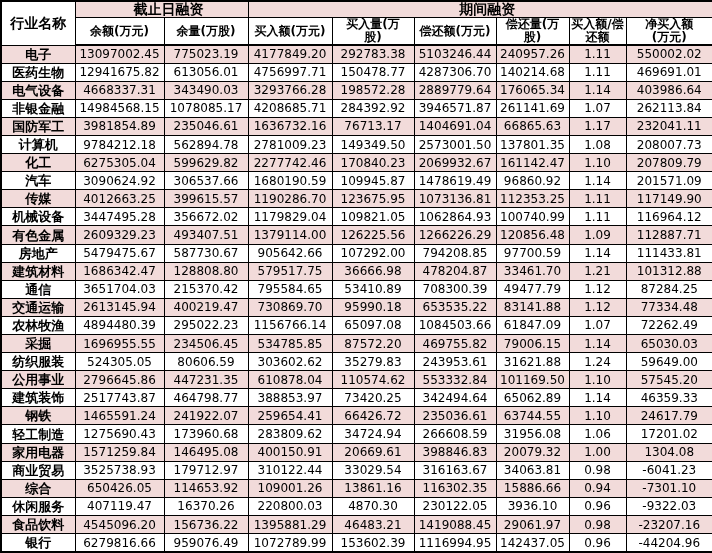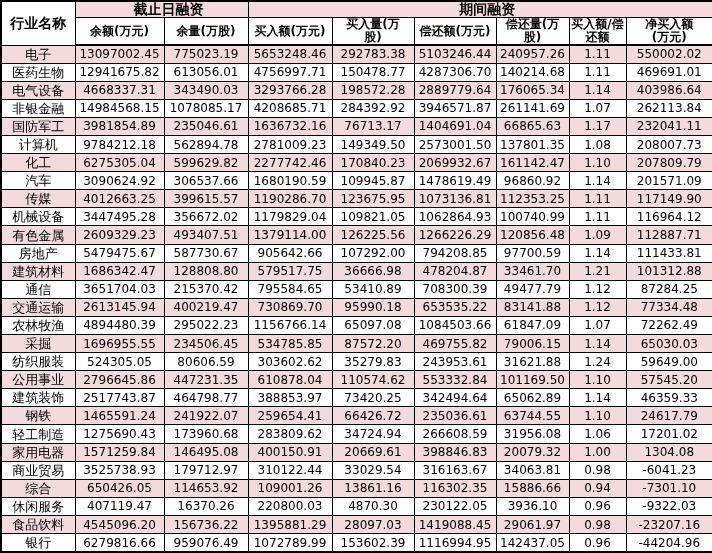--- a/index.html
+++ b/index.html
@@ -48,21 +48,21 @@
   thead tr.h1 { height: 14px; }
   thead tr.h2 { height: 26px; padding-left: 40px; }
   thead tr.h2 th { border-bottom: 2px solid var(--border); }
   tbody tr { height: 18px; }
   tbody td {
     font-size: 12px;
     white-space: nowrap;
     line-height: 1;
   }
   tbody td.industry {
-    font-weight: normal;
+    font-weight: bold;
     font-size: 13px;
   }
   tr.stripe-pink td { background: var(--pink); }
   tr.stripe-white td { background: var(--white); }
 </style>
 </head>
 <body>
 
 <table class="data-table">
   <colgroup>
@@ -95,21 +95,21 @@
 还额</th>
       <th>净买入额
 (万元)</th>
     </tr>
   </thead>
   <tbody>
       <tr class="stripe-pink">
         <td class="industry">电子</td>
         <td>13097002.45</td>
         <td>775023.19</td>
-        <td>5653248.46</td>
+        <td>4177849.20</td>
         <td>292783.38</td>
         <td>5103246.44</td>
         <td>240957.26</td>
         <td>1.11</td>
         <td>550002.02</td>
       </tr>
       <tr class="stripe-white">
         <td class="industry">医药生物</td>
         <td>12941675.82</td>
         <td>613056.01</td>
@@ -382,21 +382,21 @@
         <td>230122.05</td>
         <td>3936.10</td>
         <td>0.96</td>
         <td>-9322.03</td>
       </tr>
       <tr class="stripe-pink">
         <td class="industry">食品饮料</td>
         <td>4545096.20</td>
         <td>156736.22</td>
         <td>1395881.29</td>
-        <td>28097.03</td>
+        <td>46483.21</td>
         <td>1419088.45</td>
         <td>29061.97</td>
         <td>0.98</td>
         <td>-23207.16</td>
       </tr>
       <tr class="stripe-white">
         <td class="industry">银行</td>
         <td>6279816.66</td>
         <td>959076.49</td>
         <td>1072789.99</td>

